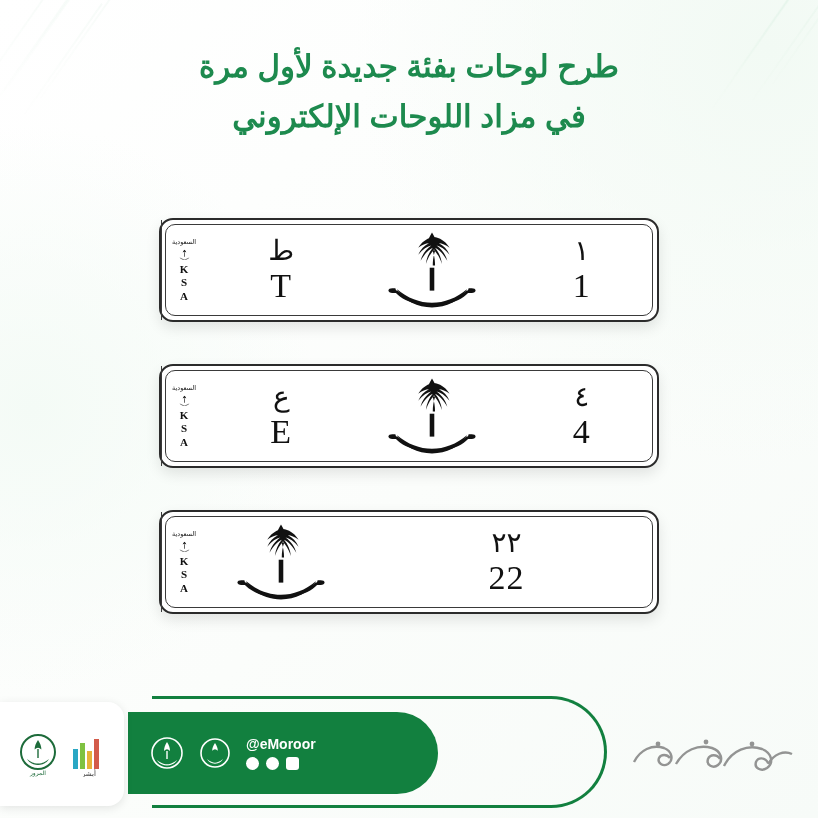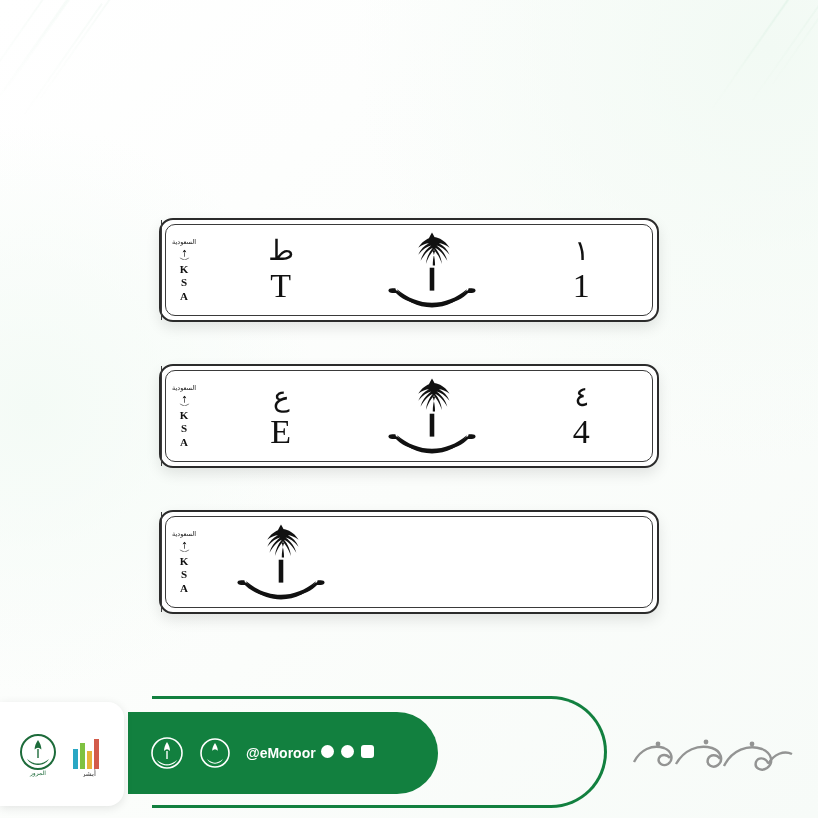--- a/index.html
+++ b/index.html
@@ -134,21 +134,21 @@
     border:3px solid #12803f;
     border-radius:0 56px 56px 0;
     border-left:none;
     box-sizing:border-box;
   }
   .band-logo{
     width:34px;height:36px;display:flex;align-items:center;justify-content:center;
   }
   .handle{
     color:#fff;font-size:14px;font-weight:bold;direction:ltr;
-    display:flex;flex-direction:row;align-items:flex-start;gap:5px;
+    display:flex;flex-direction:column;align-items:flex-start;gap:5px;
     margin-right:auto;
   }
   .socials{display:flex;gap:7px;}
   .socials i{
     width:13px;height:13px;border-radius:50%;
     background:#fff;display:inline-block;
     position:relative;
   }
   .socials i.yt{border-radius:3px;}
   .white-card{
@@ -179,20 +179,24 @@
       <span style="left:58px;top:20px;"></span>
     <span style="left:74px;top:4px;"></span>
   </div>
   <div class="tex" style="top:-40px;right:0;width:200px;height:280px;">
     <span style="right:10px;top:0;"></span>
       <span style="right:30px;top:16px;"></span>
     <span style="right:50px;top:-6px;"></span>
       <span style="right:70px;top:24px;"></span>
   </div>
 
+  <div class="headline">
+    <div class="line">طرح لوحات بفئة جديدة لأول مرة</div>
+    <div class="line">في مزاد اللوحات الإلكتروني</div>
+  </div>
 
   <div class="plates">
 
     <div class="plate">
       <div class="inner-frame"></div>
       <div class="ksa">
         <span class="ar-ksa">السعودية</span>
         <svg class="emblem-mini" viewBox="0 0 24 24">
           <path d="M12 3c2 1.5 3 3.5 3.2 5.4-.9-.8-2-1.3-3.2-1.4-1.2.1-2.3.6-3.2 1.4C9 6.5 10 4.5 12 3z" fill="#111"></path>
           <path d="M11.4 8h1.2v8h-1.2z" fill="#111"></path>
@@ -282,20 +286,24 @@
             <path d="M60 6c-3 5-5 9-6 14 2-2 4-3 6-3s4 1 6 3c-1-5-3-9-6-14z"></path>
             <path d="M60 12c-8 2-14 7-18 14 5-4 10-6 14-6-6 3-11 8-14 15 6-7 12-11 17-12-7 5-12 12-14 20 5-9 11-15 16-17-5 6-8 13-9 21 3-9 7-15 11-19l1 2c-2 6-3 12-3 19h3c0-7-1-13-3-19l1-2c4 4 8 10 11 19-1-8-4-15-9-21 5 2 11 8 16 17-2-8-7-15-14-20 5 1 11 5 17 12-3-7-8-12-14-15 4 0 9 2 14 6-4-7-10-12-18-14z"></path>
             <path d="M57 52h6v30h-6z"></path>
             <path d="M10 82c6 8 16 14 28 17 1-1 2-2 2-3-10-3-19-8-25-14l-5 0z"></path>
             <path d="M110 82c-6 8-16 14-28 17-1-1-2-2-2-3 10-3 19-8 25-14l5 0z"></path>
             <path d="M14 80c14 12 30 18 46 18s32-6 46-18c-10 16-27 24-46 24s-36-8-46-24z"></path>
             <path d="M8 79c-3 0-5 1-5 3s2 3 5 3h6l-2-6H8z"></path>
             <path d="M112 79c3 0 5 1 5 3s-2 3-5 3h-6l2-6h4z"></path>
           </g>
         </svg>
+      </div>
+      <div class="cell">
+        <span class="ar">٢٢</span>
+        <span class="en">22</span>
       </div>
     </div>
 
   </div>
 
   <div class="bottom">
 
     <div class="band-outline"></div>
 
     <div class="green-band">

